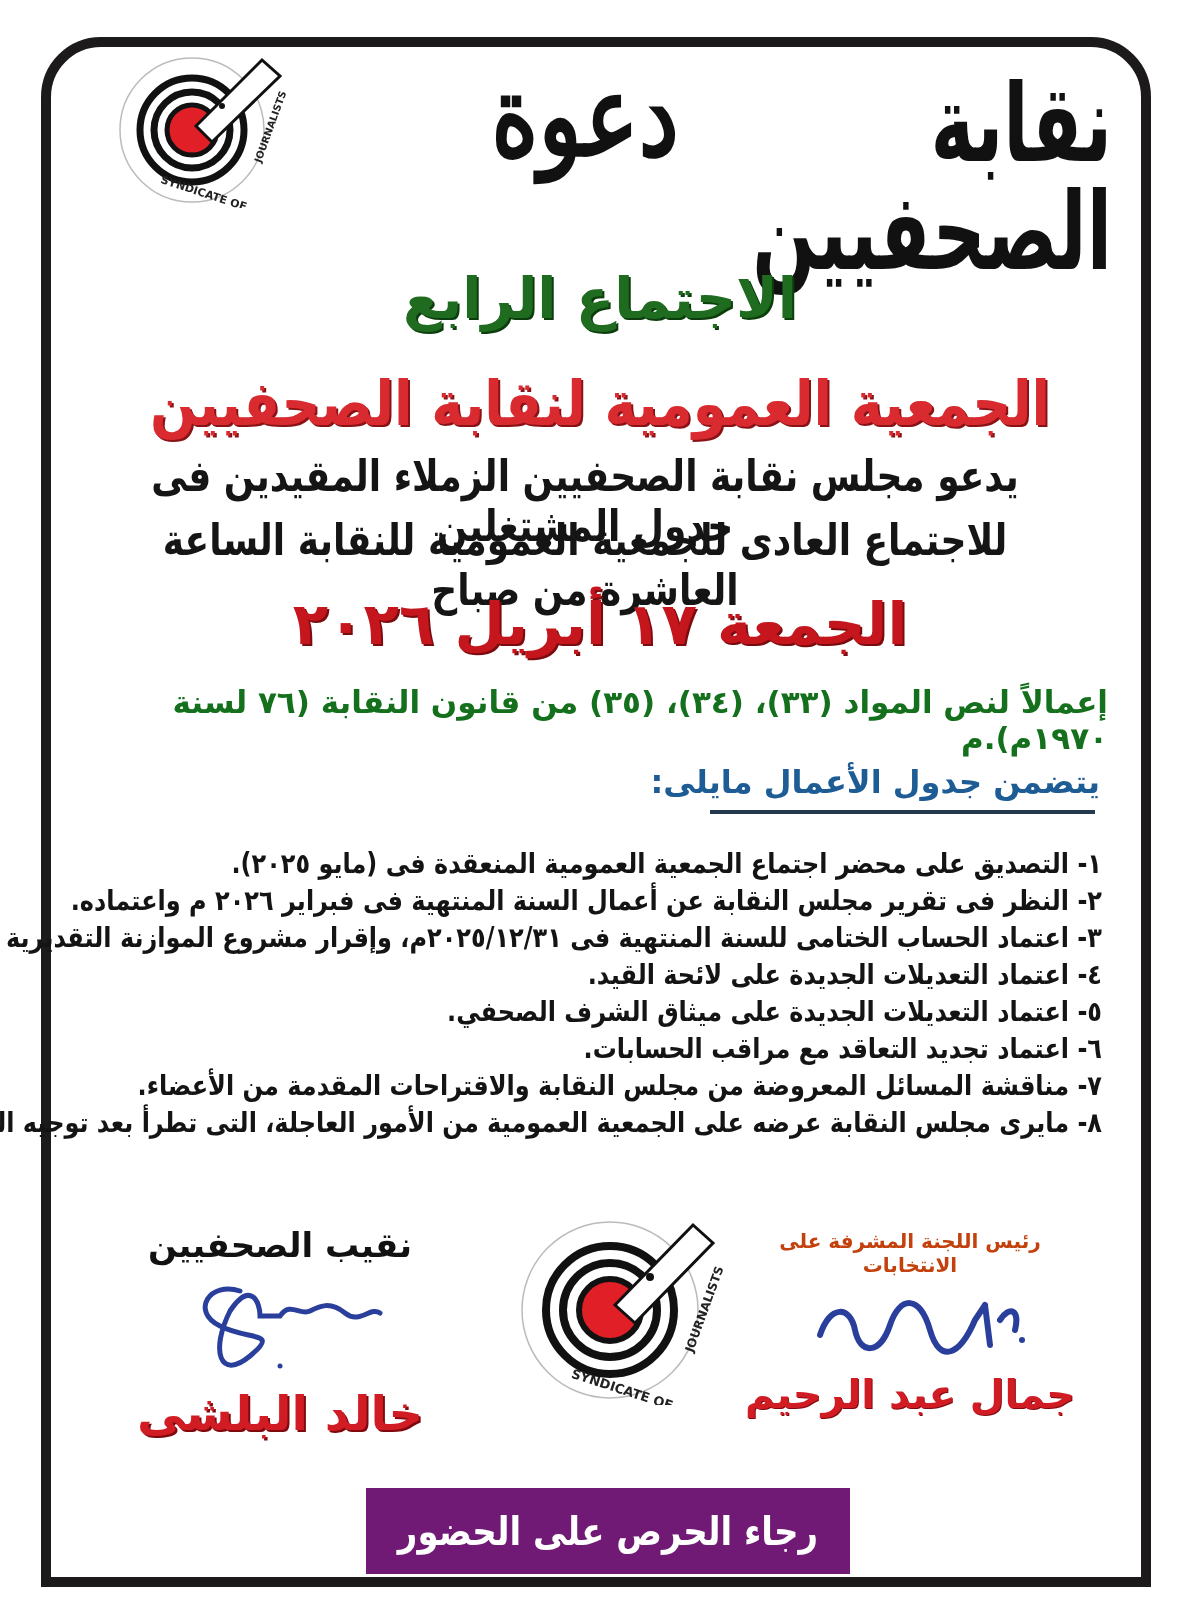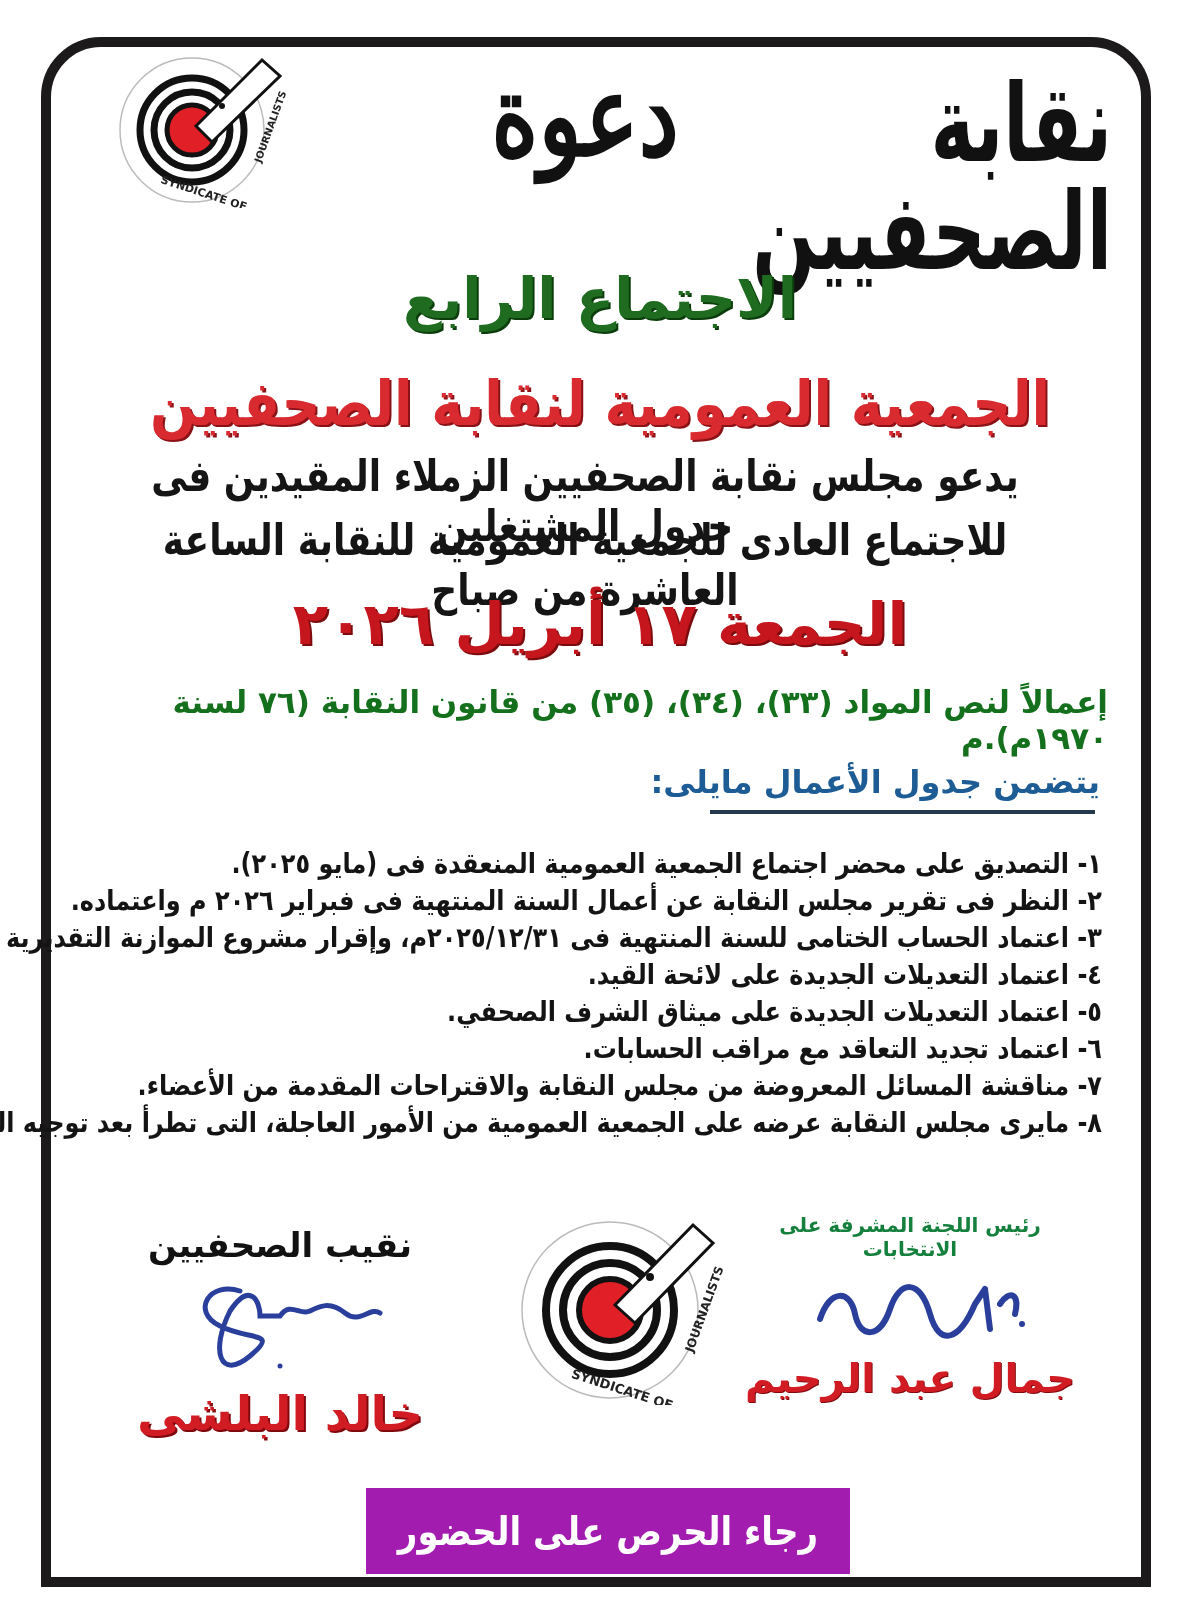--- a/index.html
+++ b/index.html
@@ -62,37 +62,37 @@
   .agenda {
     position: absolute; right: 98px; top: 846px; width: 1000px; margin: 0; padding: 0; list-style: none;
   }
   .agenda li {
     height: 37px; line-height: 37px; text-align: right; white-space: nowrap;
     font-weight: bold; font-size: 24px; color: #141414; transform: scaleY(1.15);
   }
 
   .sec-col { position: absolute; left: 740px; width: 340px; top: 1205px; text-align: center; }
   .sec-title { font-weight: 900; font-size: 22px; color: #161616; }
-  .sec-sub { font-weight: 900; font-size: 20px; color: #15803d; margin-top: 8px; }
+  .sec-sub { font-weight: 900; font-size: 20px; color: #c2410c; margin-top: 24px; }
   .sec-sign { height: 80px; margin-top: 8px; }
   .sec-name {
     font-weight: 900; font-size: 40px; color: #d21c24; margin-top: 6px;
     text-shadow: 1px 1px 0 #80090e;
   }
   .pres-col { position: absolute; left: 120px; width: 320px; top: 1225px; text-align: center; }
   .pres-title { font-weight: 900; font-size: 34px; color: #121212; text-align: center; }
   .pres-sign { height: 100px; margin-top: 6px; }
   .pres-name {
     font-weight: 900; font-size: 48px; color: #d21c24; margin-top: 14px;
     text-shadow: 2px 2px 0 #80090e; letter-spacing: 3px;
   }
 
   .footer-banner {
     position: absolute; left: 366px; top: 1488px; width: 484px; height: 86px;
-    background: #a21caf; display: flex; align-items: center; justify-content: center;
+    background: #701a75; display: flex; align-items: center; justify-content: center;
   }
   .footer-banner span { color: #ffffff; font-weight: 900; font-size: 34px; transform: scaleY(1.15); }
 </style>
 </head>
 <body>
 
 <div class="frame"></div>
 
 <div class="logo-top">
   <svg width="180" height="160" viewBox="0 0 180 160">

